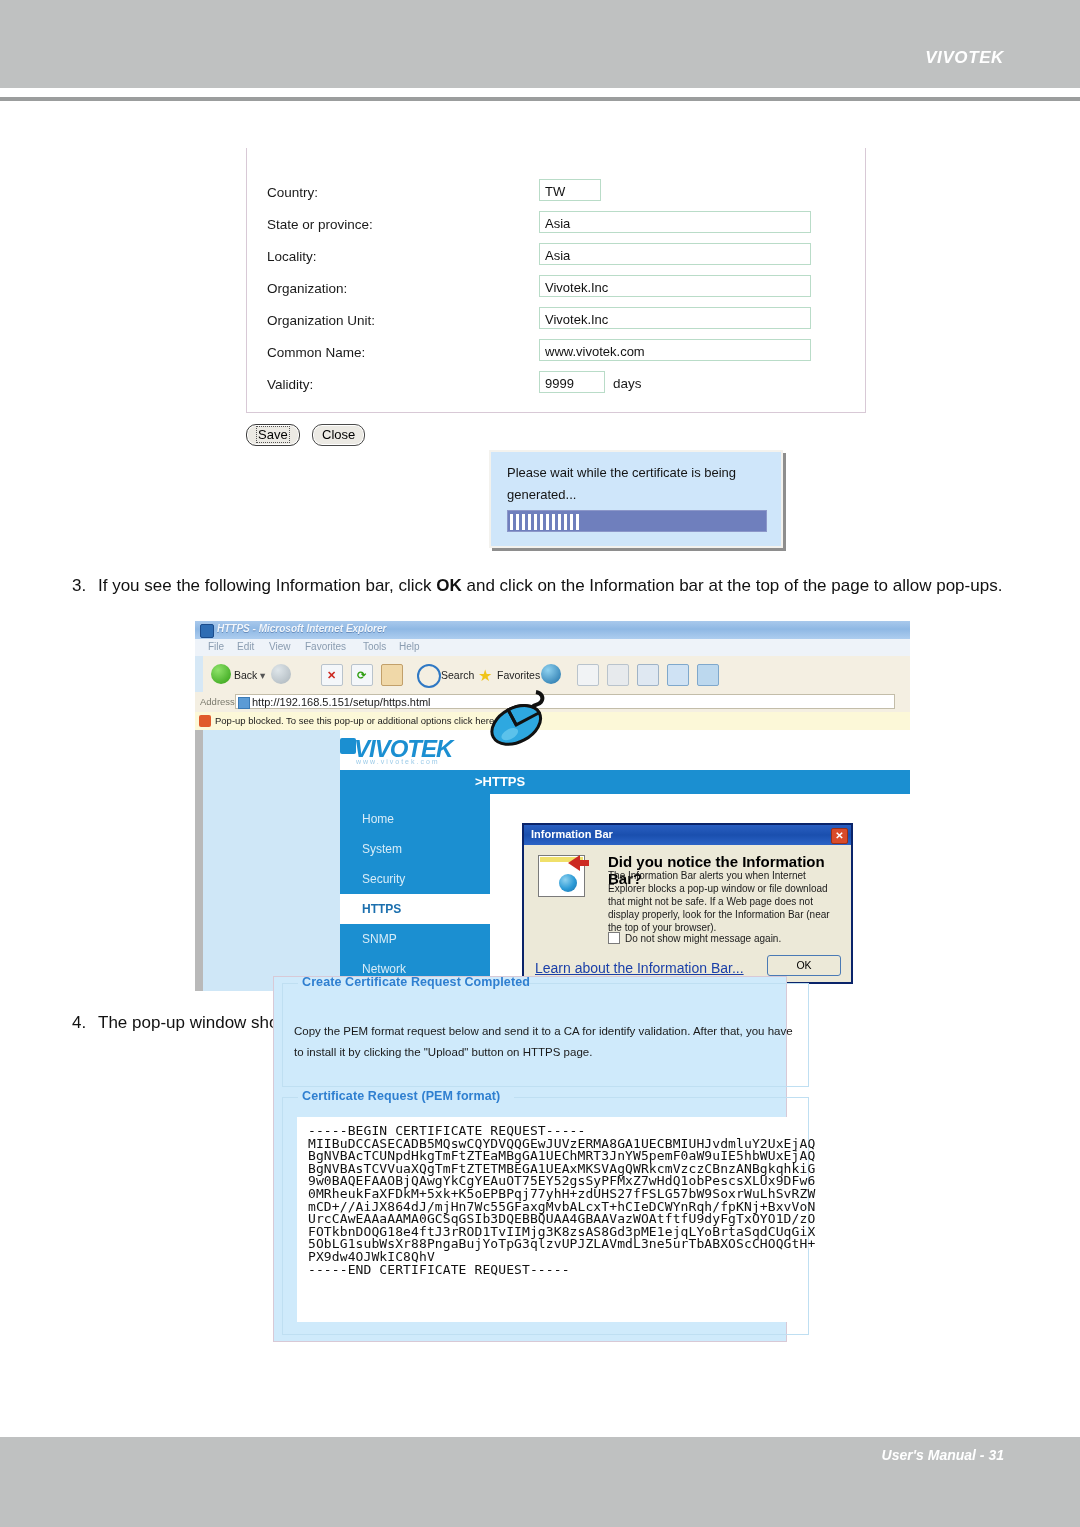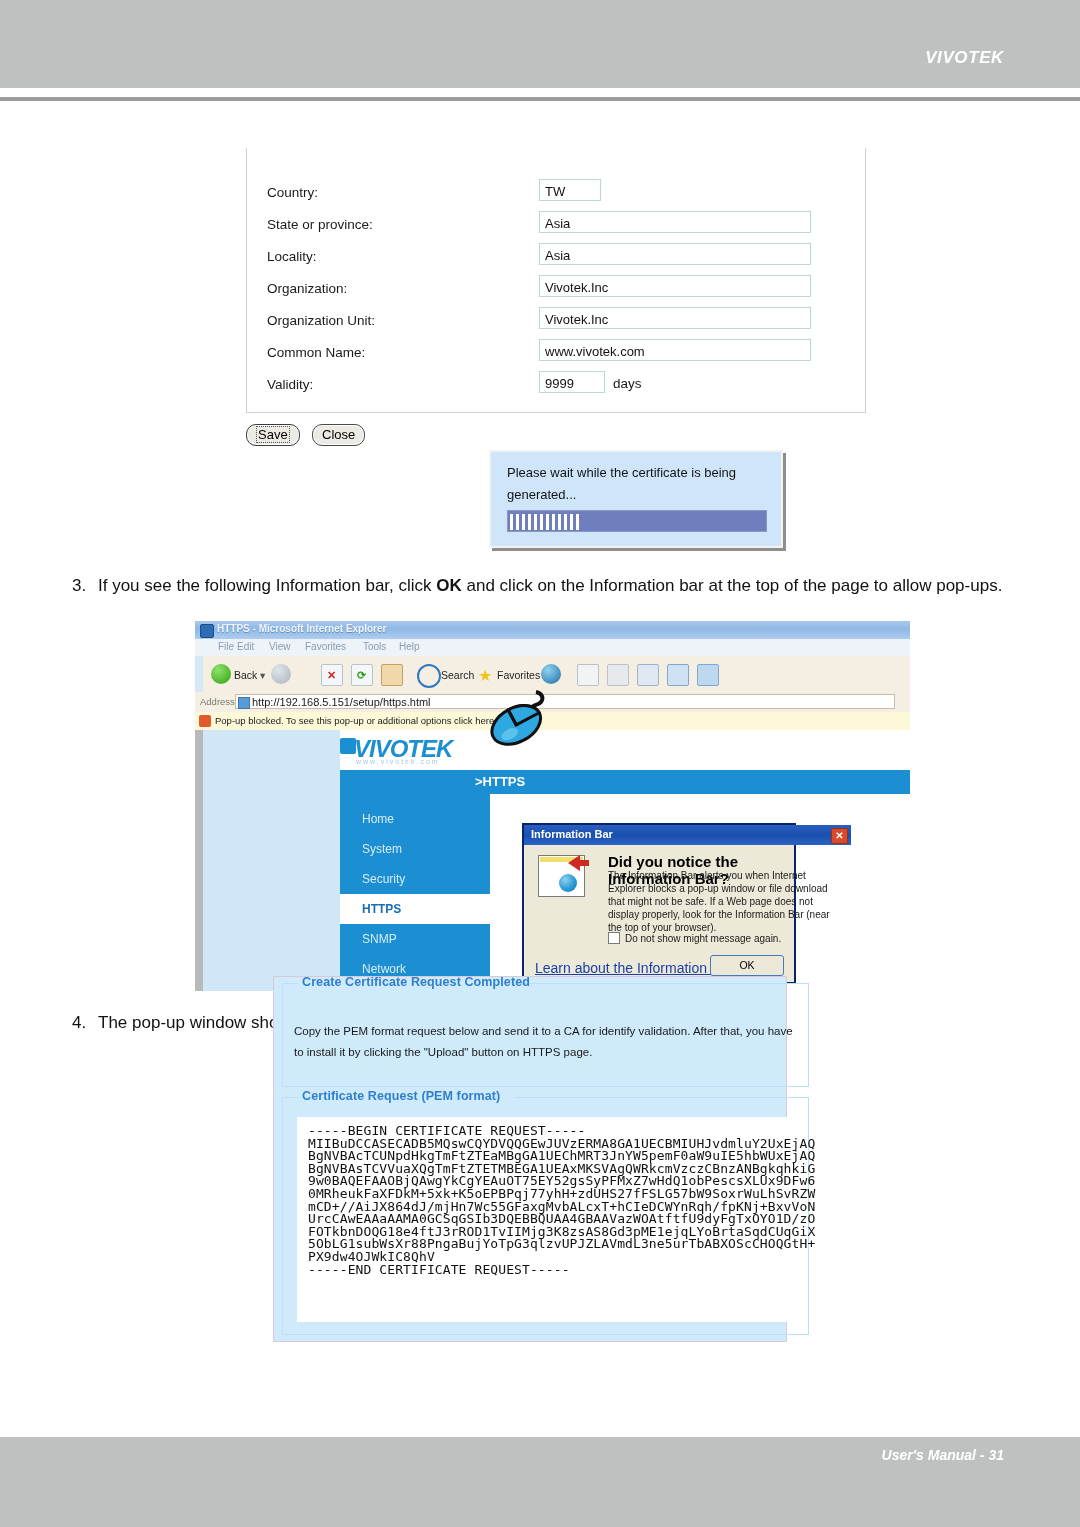--- a/index.html
+++ b/index.html
@@ -103,21 +103,21 @@
   .browser{
     position:absolute;left:195px;top:621px;width:715px;height:370px;
     background:#d6e8f6;overflow:hidden;border:0;
   }
   .bw-titlebar{
     position:absolute;left:0;top:0;width:715px;height:18px;
     background:linear-gradient(to bottom,#a9c9ec 0%,#8fb8e4 45%,#adcdef 100%);
   }
   .bw-title{
     position:absolute;left:22px;top:2px;font-size:10px;font-weight:bold;
-    color:#f2f6fb;text-shadow:0 1px 0 #6a8fbe;white-space:nowrap;
+    color:#f2f6fb;text-shadow:0 1px 0 #6a8fbe;white-space:nowrap;font-style:italic;
   }
   .bw-titleicon{
     position:absolute;left:5px;top:3px;width:12px;height:12px;
     background:#2e6db4;border:1px solid #1b4c8c;border-radius:2px;
   }
   .bw-menubar{
     position:absolute;left:0;top:18px;width:715px;height:17px;
     background:#eef3f9;
   }
   .bw-menu{
@@ -179,21 +179,21 @@
     position:absolute;left:295px;top:64px;width:420px;height:197px;background:#ffffff;
   }
   .vv-nav-item{
     position:absolute;left:0;width:150px;height:30px;
     font-size:12px;color:#d7ecf8;line-height:30px;padding-left:22px;box-sizing:border-box;
   }
   .vv-nav-item.active{background:#ffffff;color:#1b6fae;font-weight:bold;}
 
   
   .ie-dialog{
-    position:absolute;left:522px;top:823px;width:274px;height:161px;
+    position:absolute;left:522px;top:823px;width:331px;height:161px;
     background:#ece9d8;border:2px solid #0a246a;box-sizing:border-box;
   }
   .ie-dlg-title{
     position:absolute;left:0;top:0;width:327px;height:20px;
     background:linear-gradient(to bottom,#2a5fc1 0%,#1a4fae 50%,#2b63c6 100%);
   }
   .ie-dlg-title-text{
     position:absolute;left:7px;top:3px;font-size:11px;font-weight:bold;color:#ffffff;
   }
   .ie-dlg-close{
@@ -342,21 +342,21 @@
 </div>
 
 <div class="browser">
 
   <div class="bw-titlebar">
     <div class="bw-titleicon"></div>
     <div class="bw-title">HTTPS - Microsoft Internet Explorer</div>
   </div>
 
   <div class="bw-menubar">
-    <span class="bw-menu" style="left:23px;">File</span>
+    <span class="bw-menu" style="left:13px;">File</span>
     <span class="bw-menu" style="left:42px;">Edit</span>
     <span class="bw-menu" style="left:74px;">View</span>
     <span class="bw-menu" style="left:110px;">Favorites</span>
     <span class="bw-menu" style="left:168px;">Tools</span>
     <span class="bw-menu" style="left:204px;">Help</span>
   </div>
 
   <div class="bw-toolbar">
     <span class="tb-ico" style="left:8px;background:radial-gradient(circle at 35% 30%,#8fe36a,#2f9e12);"></span>
     <span class="tb-label" style="left:31px;">Back</span>

